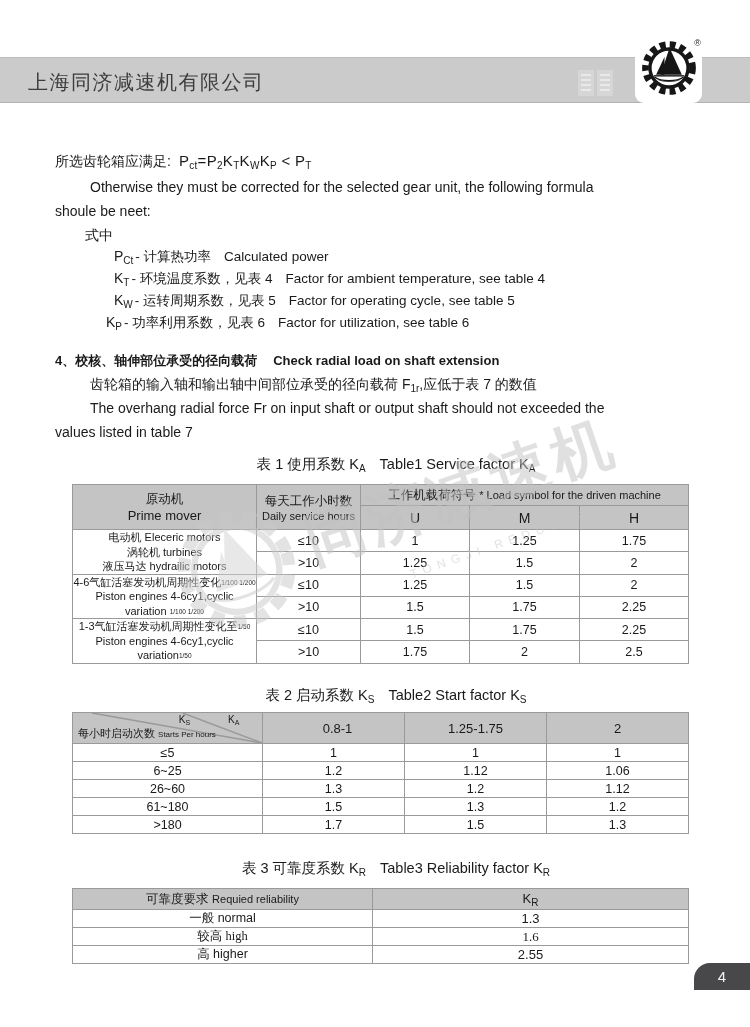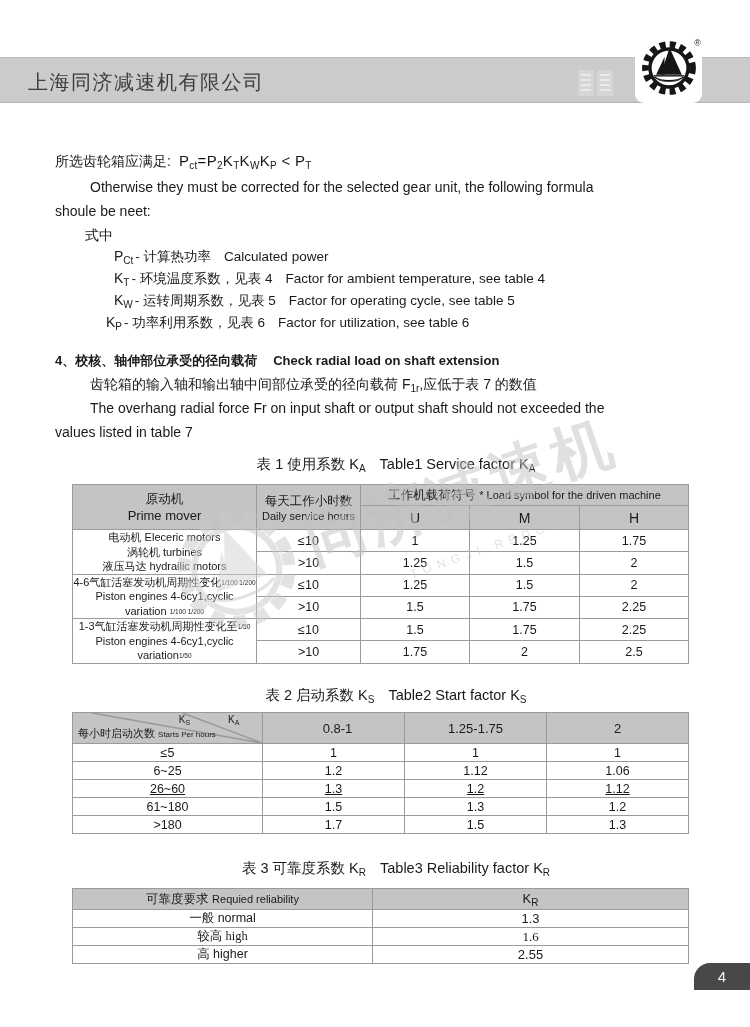--- a/index.html
+++ b/index.html
@@ -247,21 +247,21 @@
             <td>1</td>
             <td>1</td>
             <td>1</td>
       </tr>
       <tr style="height:18px;">
         <td>6~25</td>
             <td>1.2</td>
             <td>1.12</td>
             <td>1.06</td>
       </tr>
-      <tr style="height:18px;text-decoration:underline;">
+      <tr style="height:18px;">
         <td>26~60</td>
             <td>1.3</td>
             <td>1.2</td>
             <td>1.12</td>
       </tr>
       <tr style="height:18px;padding-left:32px;">
         <td>61~180</td>
             <td>1.5</td>
             <td>1.3</td>
             <td>1.2</td>

